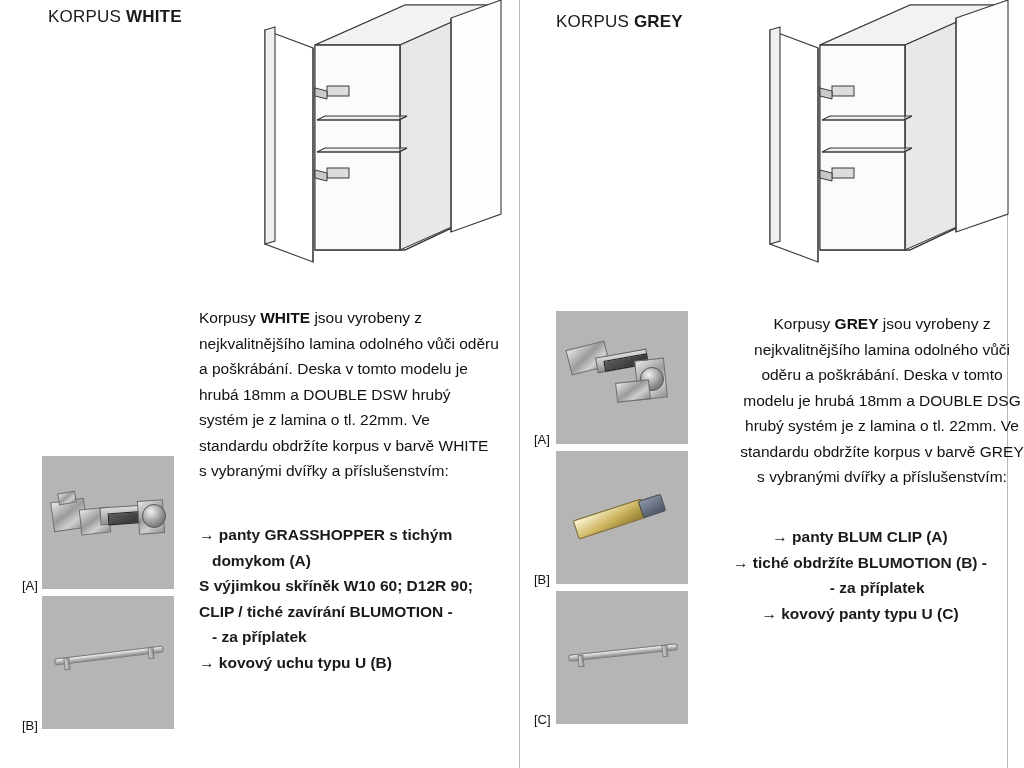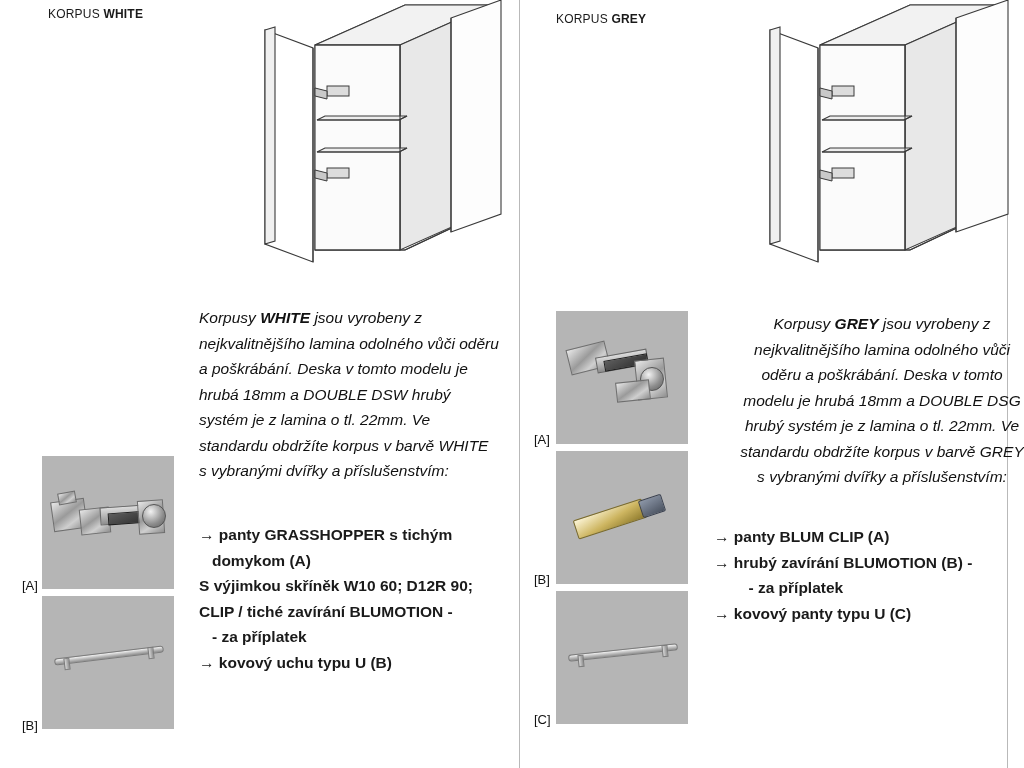--- a/index.html
+++ b/index.html
@@ -21,39 +21,38 @@
     width: 1px;
     height: 768px;
     background: #b9b9b9;
   }
   .vline.mid { left: 519px; }
   .vline.right { left: 1007px; }
 
   
   .korpus-title {
     position: absolute;
-    font-size: 12px;
+    font-size: 17px;
     letter-spacing: 0.2px;
     white-space: nowrap;
   }
   .korpus-title .bold { font-weight: bold; }
   .korpus-title.white { left: 48px; top: 7px; }
   .korpus-title.grey { left: 556px; top: 12px; }
 
   
   .cabinet { position: absolute; }
   .cabinet svg { display: block; }
 
   
   .body-text {
     position: absolute;
     font-size: 15.5px;
     line-height: 25.5px;
     color: #111;
-    font-style: italic;
   }
   .body-text .bold { font-weight: bold; }
   .arrow-list { position: absolute; font-size: 15.5px; line-height: 25.5px; }
   .arrow-list div { white-space: pre; font-weight: bold; }
 
   
   .photo {
     position: absolute;
     background: #b5b5b5;
     overflow: hidden;
@@ -233,23 +232,23 @@
     <rect x="72" y="168" width="22" height="10" fill="#dcdcdc"></rect>
     <path d="M72 173 L60 170 L60 178 L72 181 Z" fill="#c9c9c9"></path>
   </g>
 </svg>
 </div>
 
 <div class="body-text" style="left:736px; top:311px; width:292px;text-align:center;">
   <span>Korpusy </span><span class="bold">GREY</span><span> jsou vyrobeny z nejkvalitnějšího lamina odolného vůči oděru a poškrábání. Deska v tomto modelu je hrubá 18mm a DOUBLE DSG hrubý systém je z lamina o tl. 22mm. Ve standardu obdržíte korpus v barvě GREY s vybranými dvířky a příslušenstvím:</span>
 </div>
 
-<div class="arrow-list" style="left:714px; top:524px; width:292px;">
+<div class="arrow-list" style="left:714px; top:524px; width:292px;text-align:center;">
   <div>→ panty BLUM CLIP (A)</div>
-  <div>→ hrubý zavírání BLUMOTION (B) -</div>
+  <div>→ tiché obdržíte BLUMOTION (B) -</div>
   <div>        - za příplatek</div>
   <div>→ kovový panty typu U (C)</div>
 </div>
 
 <div class="photo" style="left:556px; top:311px; width:132px; height:133px;">
   <div class="inner">
     <div class="hinge-plate" style="left:12px; top:34px; width:40px; height:26px; transform:rotate(-14deg);"></div>
     <div class="hinge-arm" style="left:40px; top:42px; width:52px; height:16px; transform:rotate(-10deg);"></div>
     <div class="hinge-dark" style="left:48px; top:46px; width:44px; height:11px; transform:rotate(-10deg);"></div>
     <div class="hinge-plate" style="left:80px; top:48px; width:30px; height:40px; transform:rotate(-6deg);"></div>

